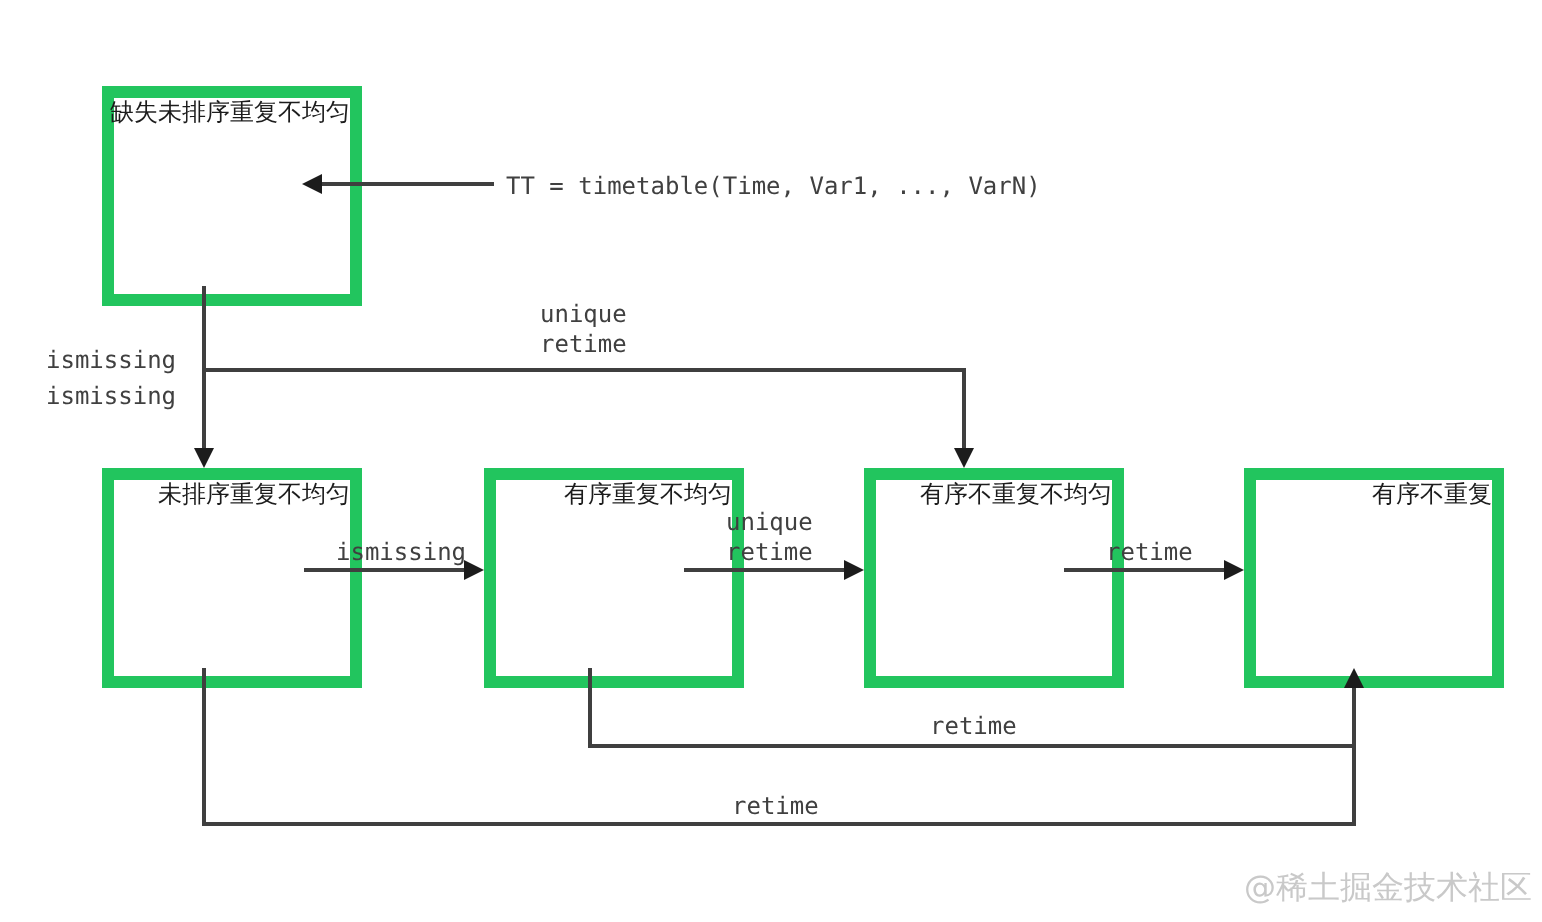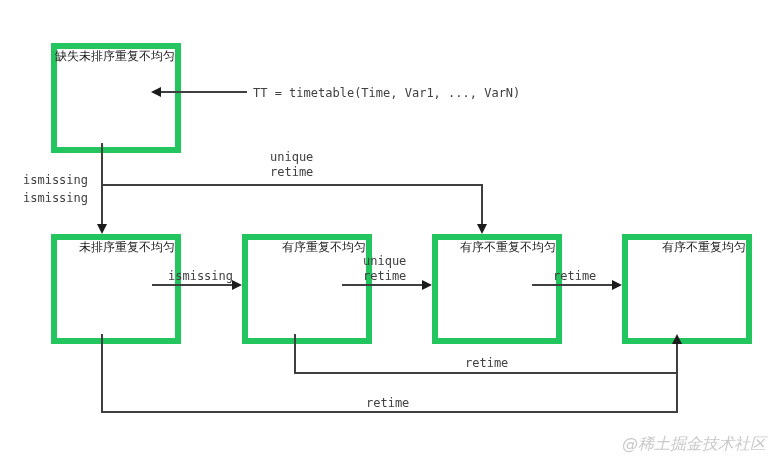--- a/index.html
+++ b/index.html
@@ -30,21 +30,20 @@
   .ah-right{border-top:5px solid transparent;border-bottom:5px solid transparent;border-left:10px solid #1c1c1c;}
   .ah-down{border-left:5px solid transparent;border-right:5px solid transparent;border-top:10px solid #1c1c1c;}
   .ah-up{border-left:5px solid transparent;border-right:5px solid transparent;border-bottom:10px solid #1c1c1c;}
   .lbl{
     position:absolute;font-size:12px;line-height:15px;white-space:pre;color:#404040;
   }
   .watermark{
     position:absolute;left:620px;top:434px;width:146px;
     text-align:right;font-size:16px;color:#c9c9c9;
     font-family:"DejaVu Sans","Liberation Sans",sans-serif;
-    font-style:italic;
   }
 </style>
 </head>
 <body>
 
 <div class="canvas">
 
   <div class="state-box" style="left:51px;top:43px;">
     <span>缺失</span>
     <span>未排序</span>
@@ -66,21 +65,20 @@
 
   <div class="state-box" style="left:432px;top:234px;">
     <span>有序</span>
     <span>不重复</span>
     <span>不均匀</span>
   </div>
 
   <div class="state-box" style="left:622px;top:234px;">
     <span>有序</span>
     <span>不重复</span>
-    <span>均匀</span>
   </div>
 
   <div class="hline" style="left:159px;top:91px;width:88px;"></div>
   <div class="ah ah-left" style="left:151px;top:87px;"></div>
   <div class="lbl" style="left:253px;top:86px;">TT = timetable(Time, Var1, ..., VarN)</div>
 
   <div class="vline" style="left:101px;top:143px;height:83px;"></div>
   <div class="ah ah-down" style="left:97px;top:224px;"></div>
 
   <div class="lbl" style="left:23px;top:171px;line-height:18px;"><span>ismissing</span><br><span>ismissing</span></div>

